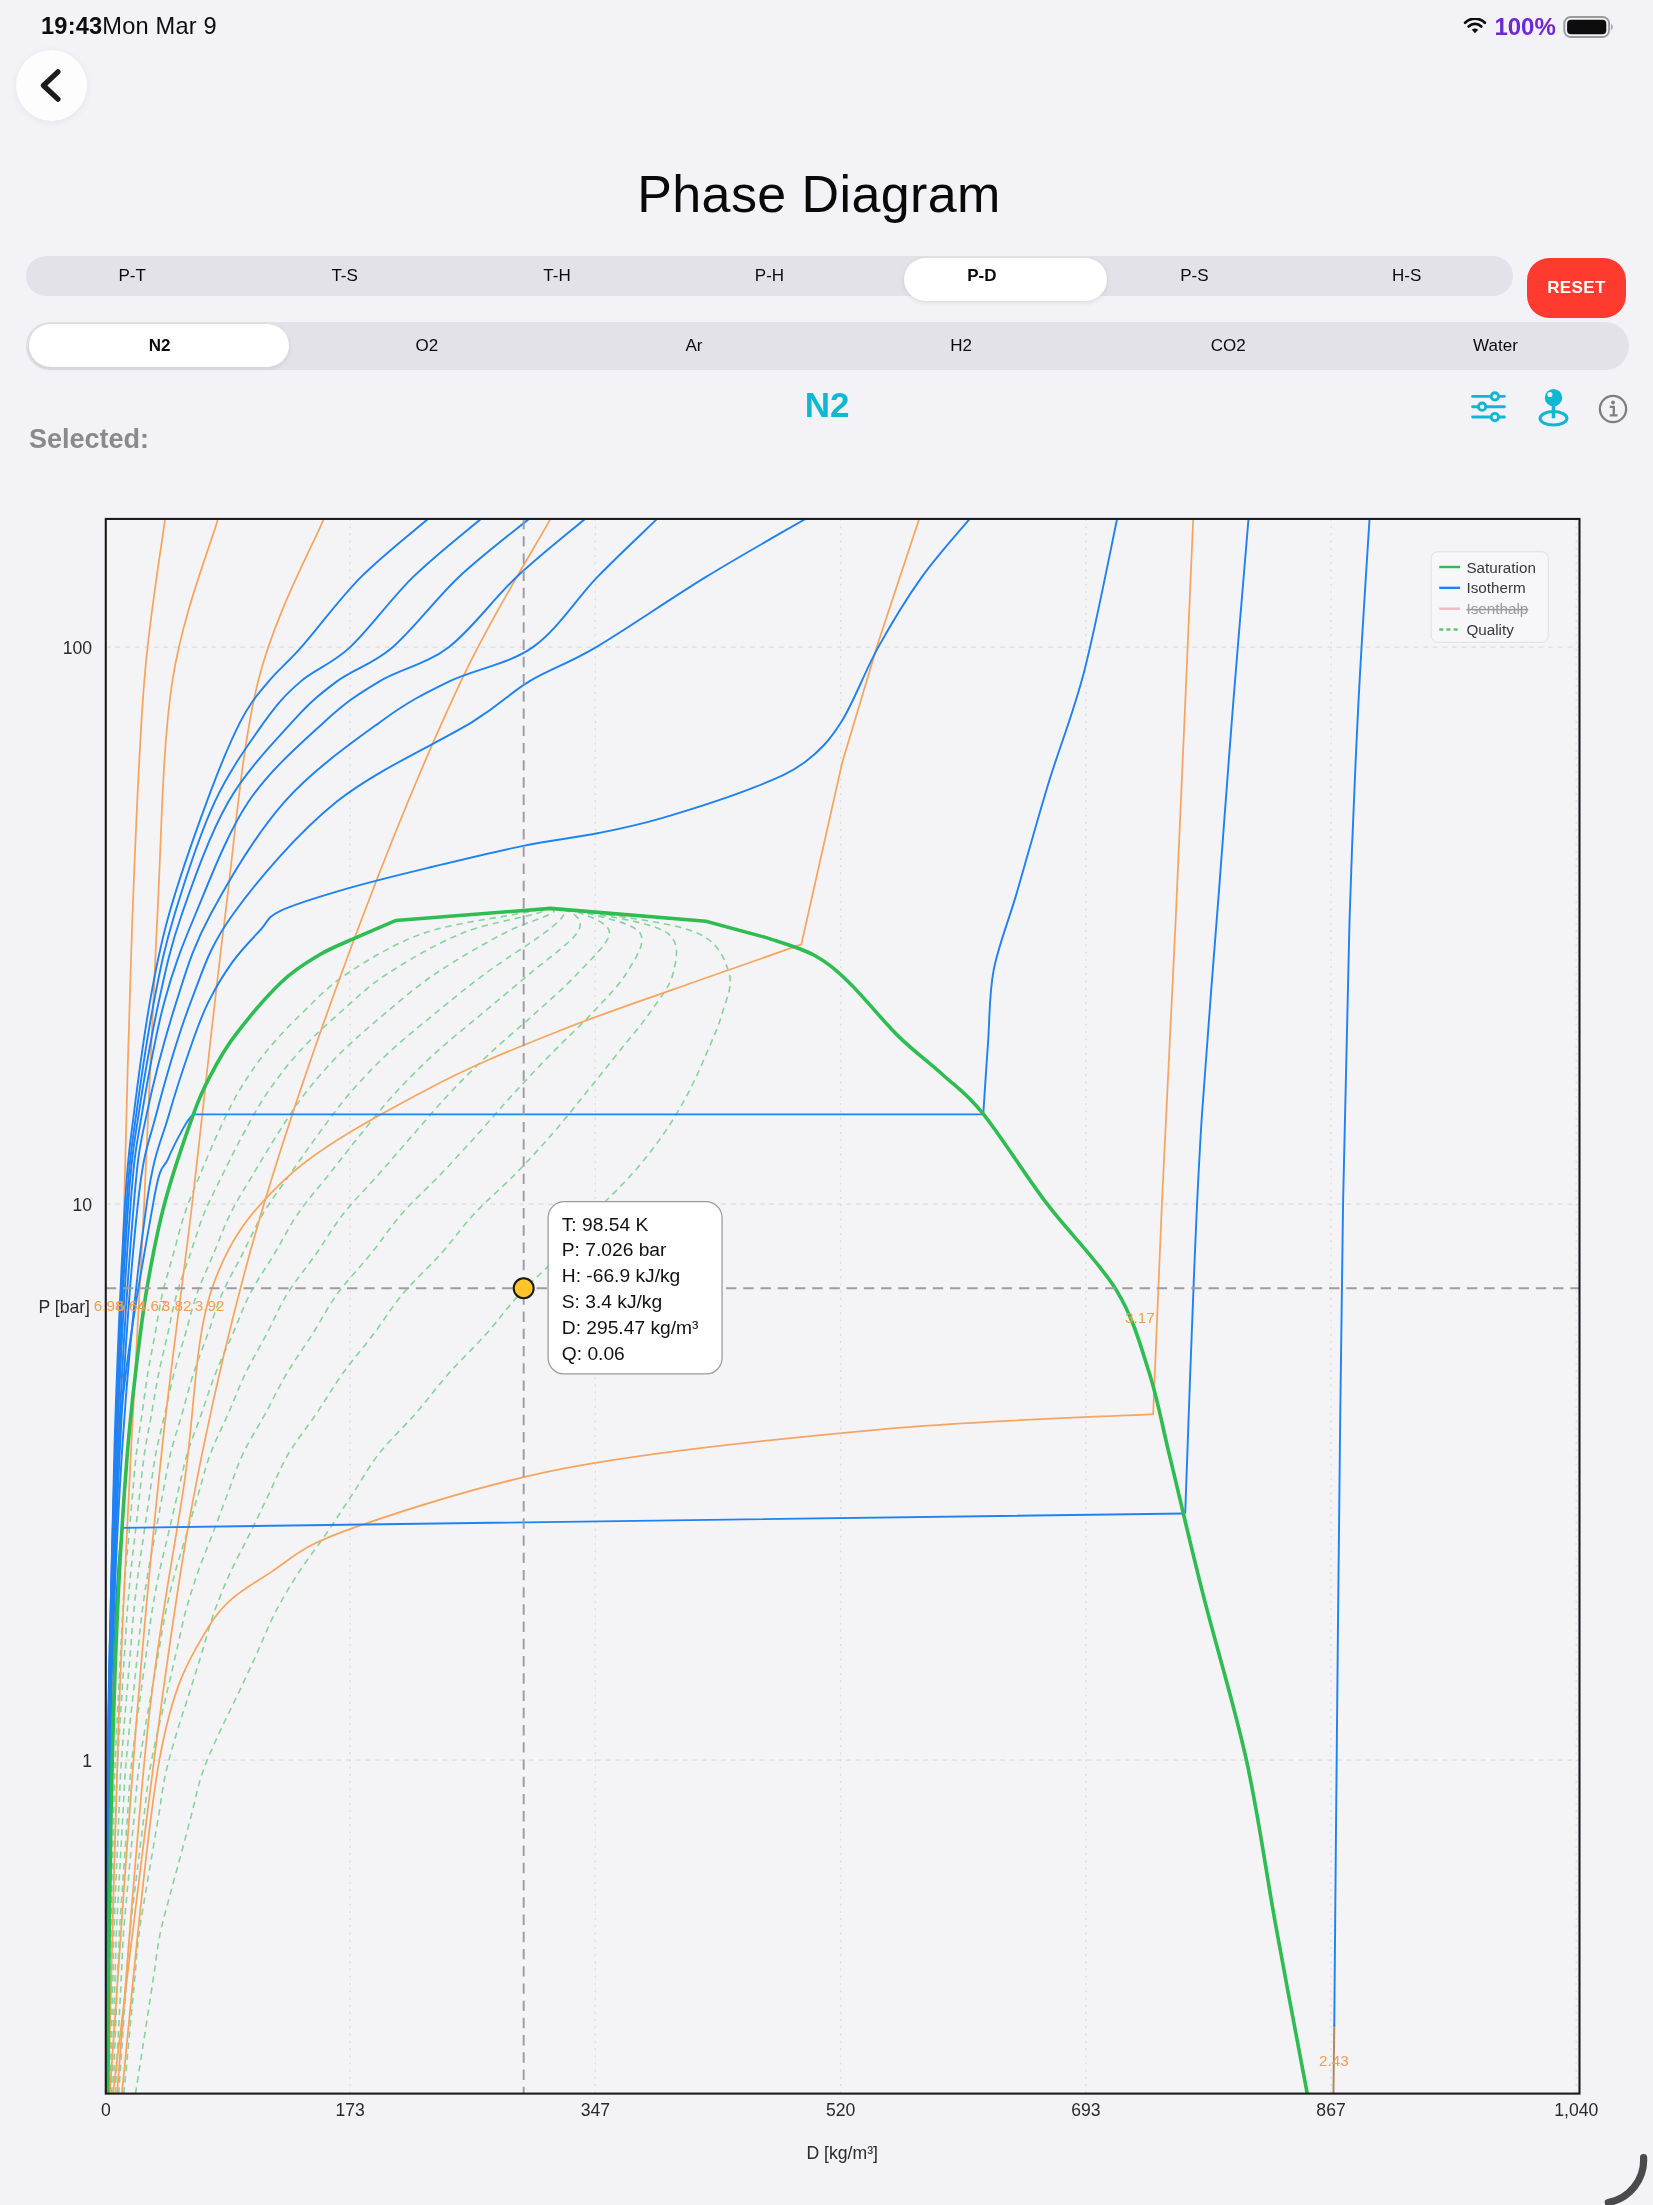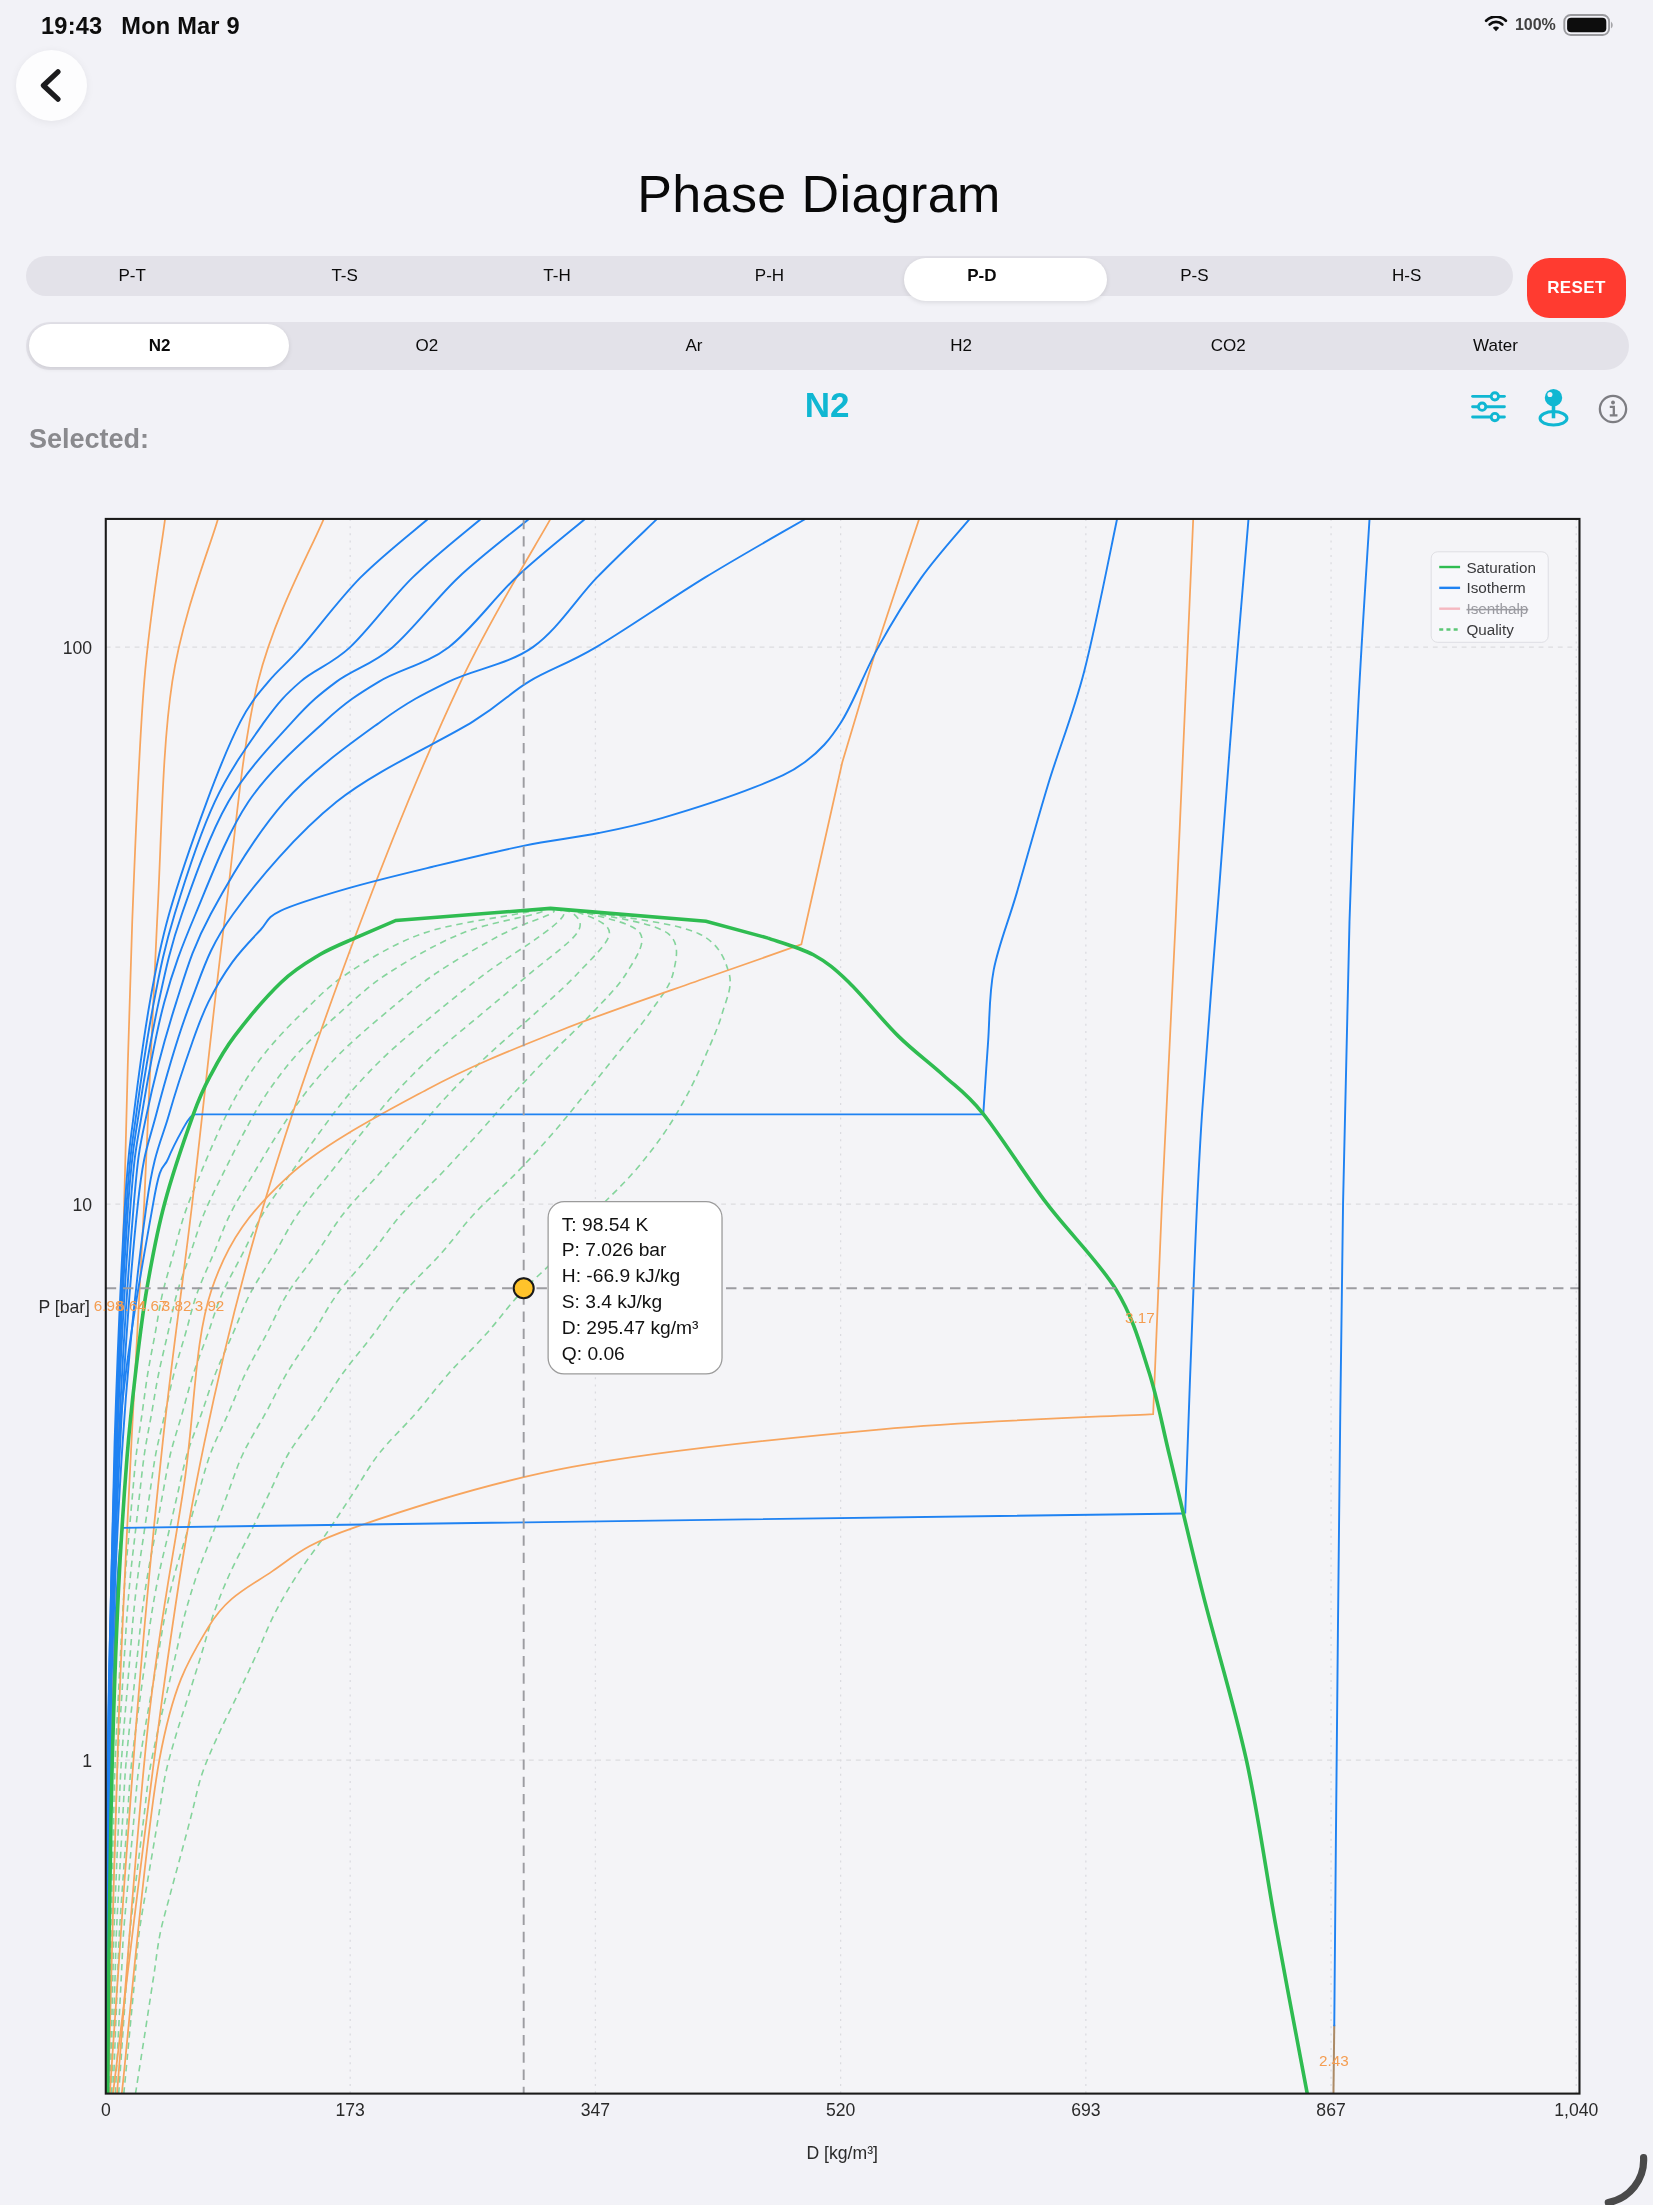--- a/index.html
+++ b/index.html
@@ -1,21 +1,21 @@
 <!DOCTYPE html>
 <html style="font-size:13px"><head>
 <meta charset="utf-8">
 <style>
   html,body{margin:0;padding:0;}
   body{width:1654px;height:2205px;background:#f2f2f7;font-family:"Liberation Sans",sans-serif;position:relative;overflow:hidden;}
   .abs{position:absolute;}
   .status-left{left:41px;top:13px;font-size:23.6px;font-weight:600;color:#0d0d0d;letter-spacing:0.2px;}
-  .status-left span{margin-left:19px;font-weight:700;}
+  .status-left span{font-weight:400;}
   .status-right{right:38px;top:13px;display:flex;align-items:center;gap:7.2px;}
-  .pct{font-size:16px;font-weight:600;color:#404040;}
+  .pct{font-size:24px;font-weight:600;color:#6d28d9;}
   .backbtn{left:16px;top:50px;width:71px;height:71px;border-radius:50%;background:#fdfdfe;box-shadow:0 1.6px 8px rgba(0,0,0,0.06);}
   .title{left:0;top:164px;width:1638px;text-align:center;font-size:52px;font-weight:400;color:#090909;letter-spacing:0.4px;}
   .seg{background:#e3e2e9;border-radius:24px;display:flex;align-items:center;}
   .seg1{left:26px;top:256px;width:1487px;height:40px;}
   .seg2{left:26px;top:322px;width:1603px;height:48px;}
   .seg .it{flex:1;text-align:center;font-size:17px;color:#0b0b0b;position:relative;z-index:2;}
   .pill{position:absolute;top:2.4px;height:43px;background:#ffffff;border-radius:21.6px;box-shadow:0 1.6px 4.8px rgba(0,0,0,0.10);z-index:1;}
   .pill1{left:878px;width:203px;}
   .pill2{left:3.2px;width:260px;}
   .seg .sel{font-weight:600;}

